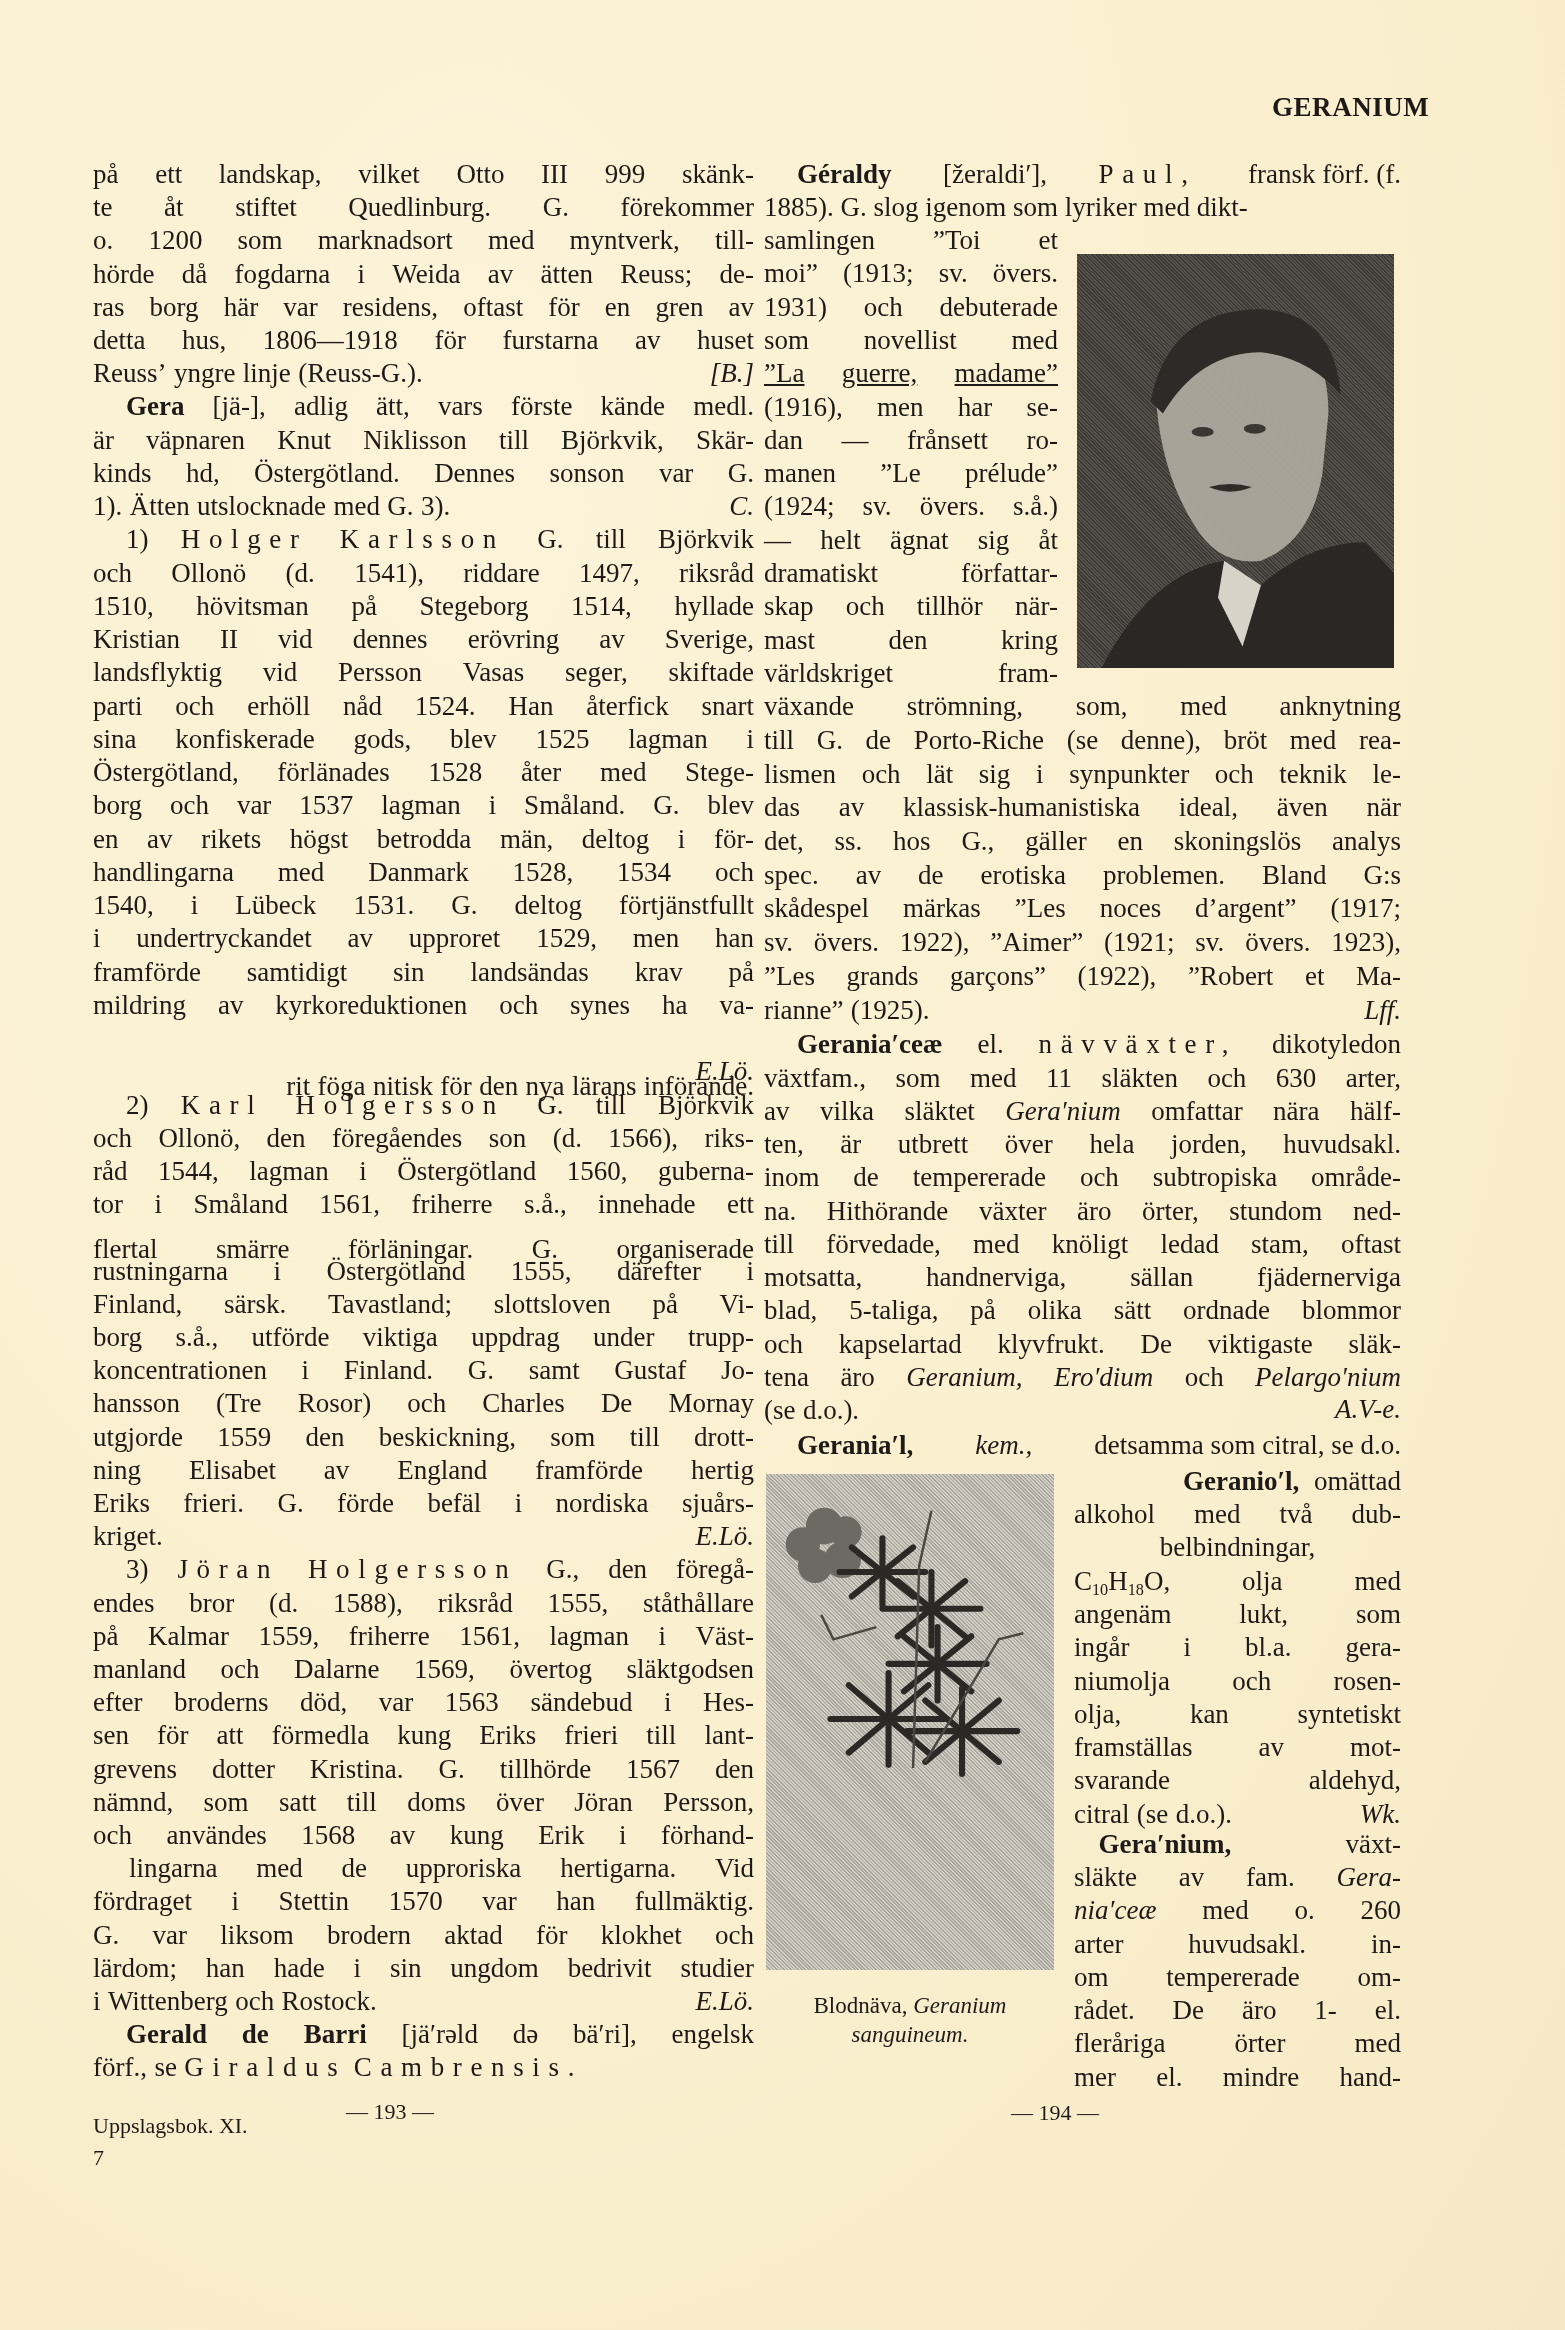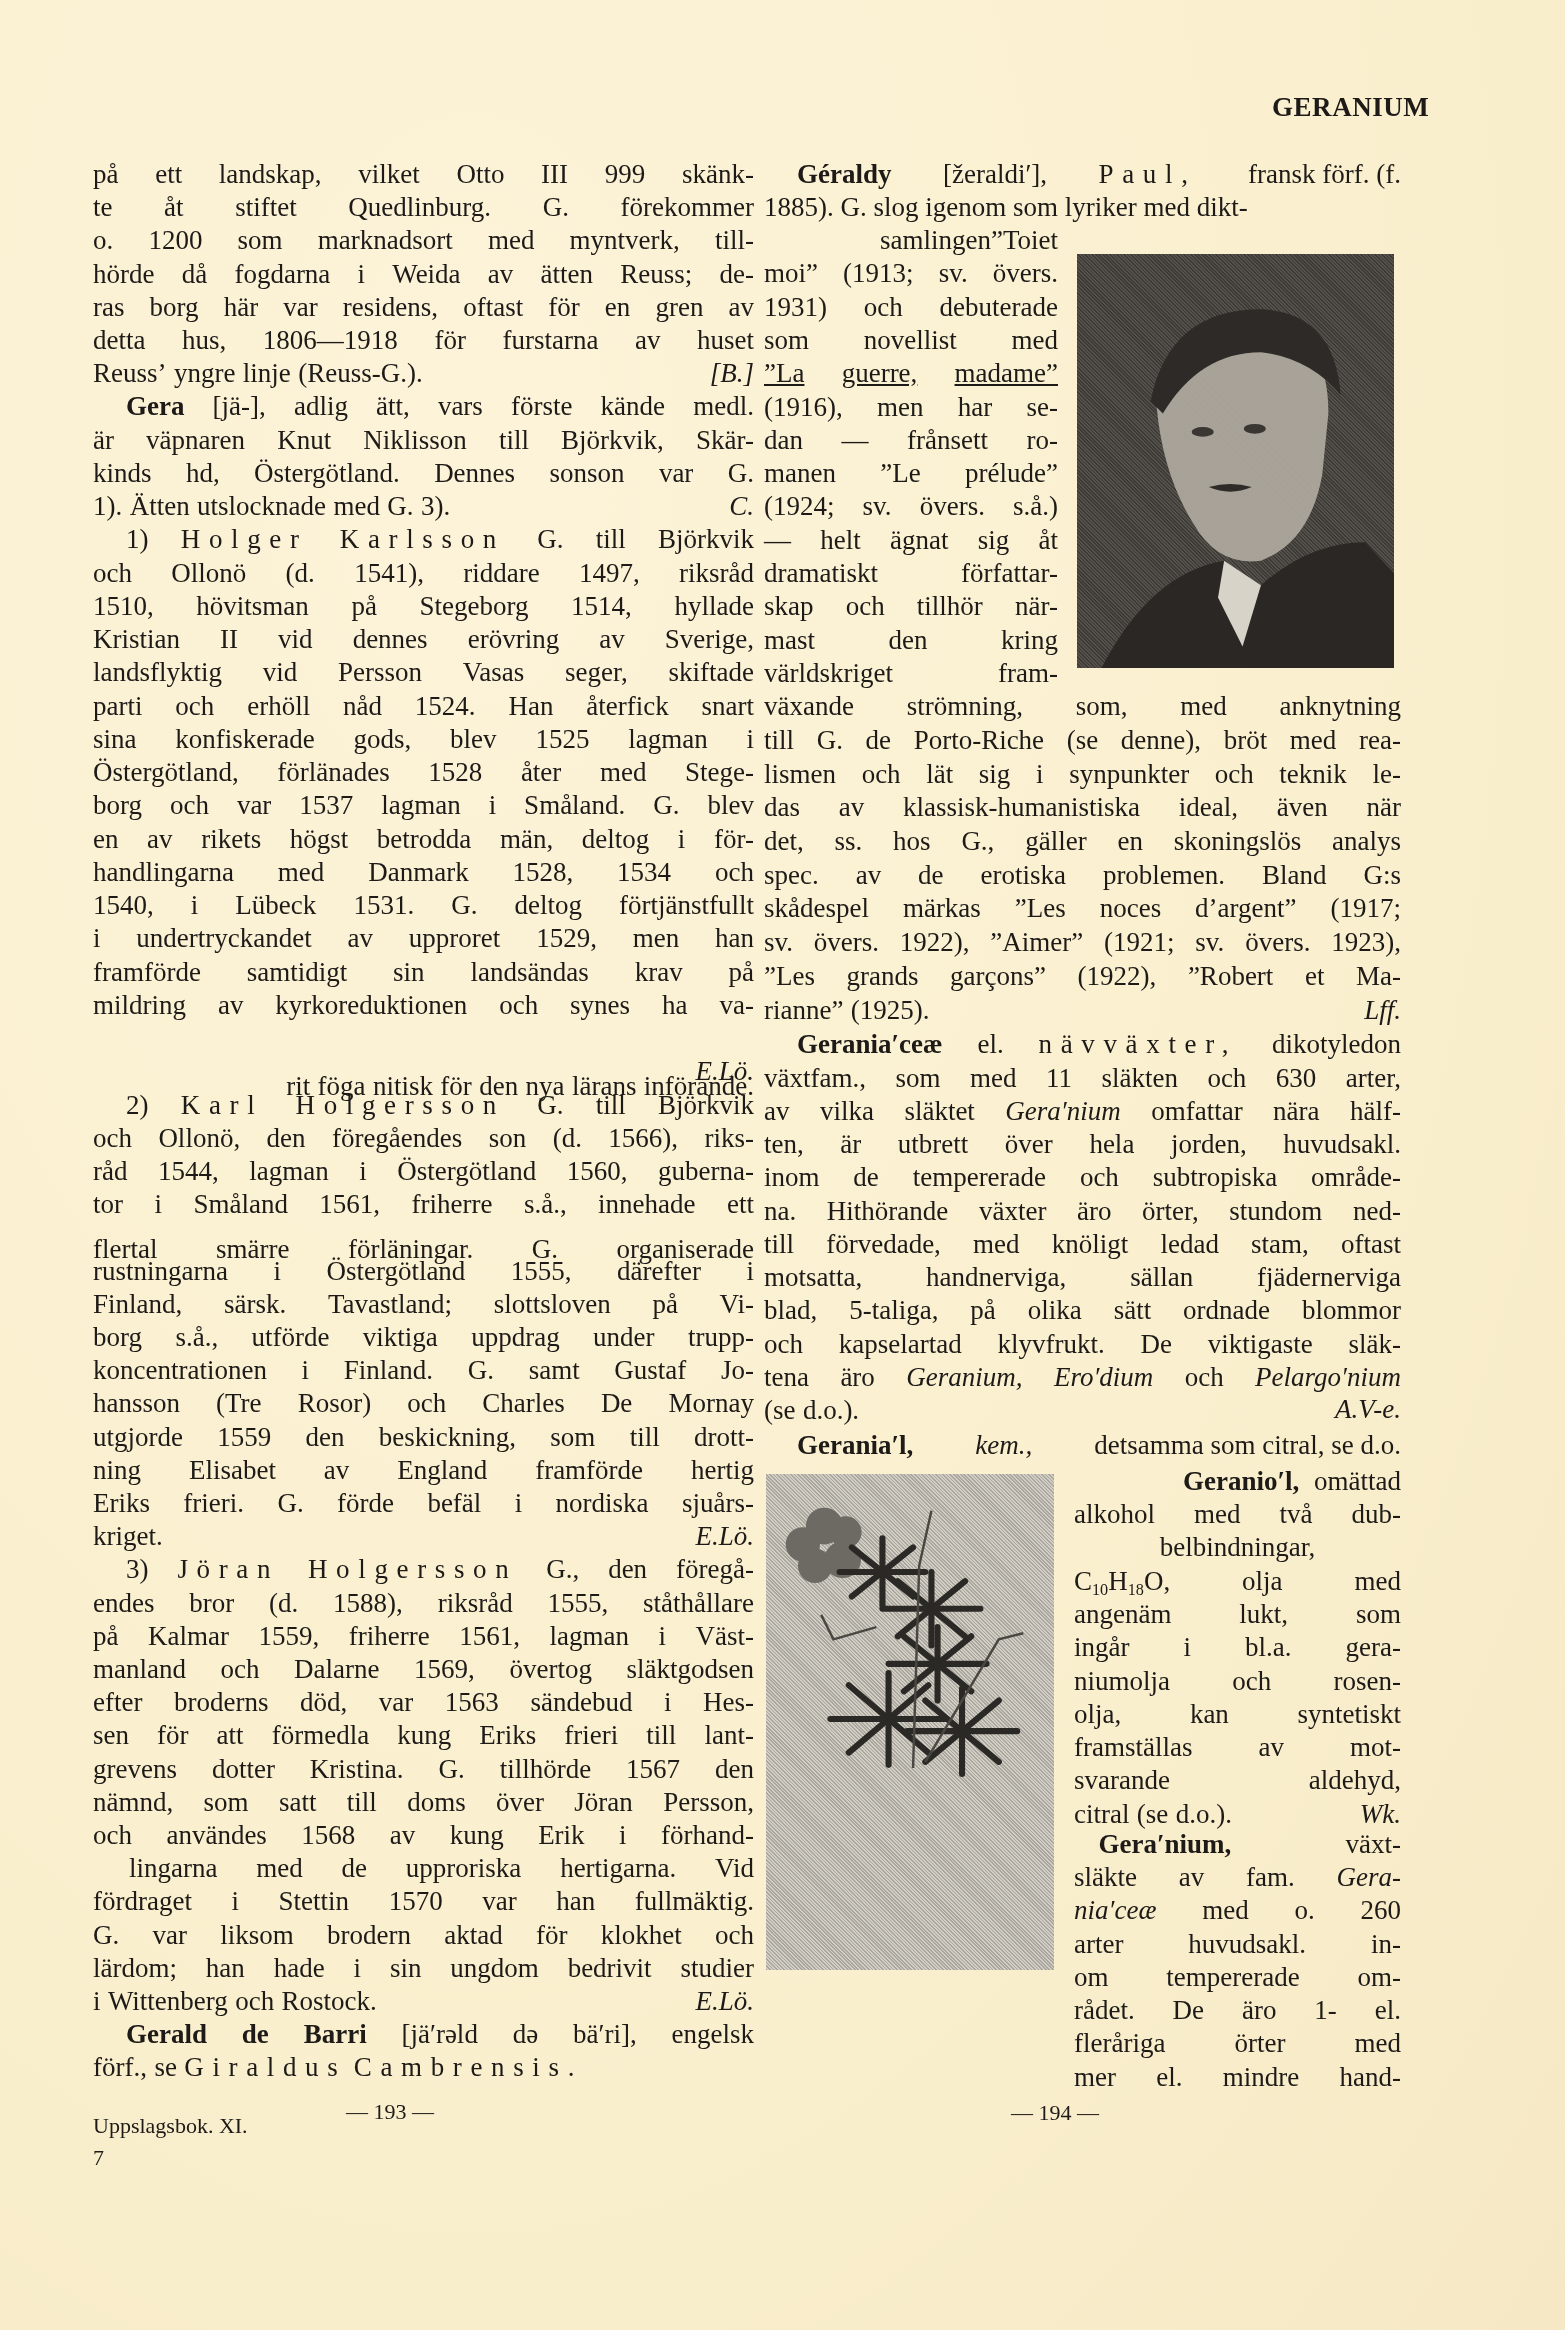--- a/index.html
+++ b/index.html
@@ -594,21 +594,21 @@
       <span class="b">Geranio′l,</span>
       <span>omättad</span>
     </div>
     <div id="geraniol-lines"></div>
 
     <div class="line" style="top:1828px;left:310px;right:0;">
       <span class="b" style="padding-left:24.5px;">Gera′nium,</span>
       <span>växt-</span>
     </div>
     <div id="geranium-lines"></div>
-  <div class="line" style="top: 224px; left: 0px; right: 343px; justify-content: flex-end;">
+  <div class="line" style="top: 224px; left: 0px; right: 343px;">
         <span class="w">samlingen</span>
         <span class="w">”Toi</span>
         <span class="w">et</span>
       </div>
       <div class="line" style="top: 257px; left: 0px; right: 343px;">
         <span class="w">moi”</span>
         <span class="w">(1913;</span>
         <span class="w">sv.</span>
         <span class="w">övers.</span>
       </div>
@@ -1000,19 +1000,23 @@
           </g>
       </g>
       <g stroke="#4a4742" stroke-width="4" fill="none">
         <path d="M240 480 L250 150 L270 60"></path>
           <path d="M260 470 L380 270 L420 260"></path>
           <path d="M90 230 L110 270 L180 250"></path>
       </g>
     </svg>
   </div>
 
+  <div class="caption" style="top:1991px;">
+    <div><span>Blodnäva,</span> <span class="i">Geranium</span></div>
+    <div class="i">sanguineum.</div>
+  </div>
 
   <div class="footer" style="left:93px;top:2113px;">Uppslagsbok. XI.</div>
   <div class="footer" style="left:93px;top:2145px;">7</div>
   <div class="footer" style="left:346px;top:2099px;">— 193 —</div>
   <div class="footer" style="left:1011px;top:2100px;">— 194 —</div>
 </div>
 
 
 </body></html>

